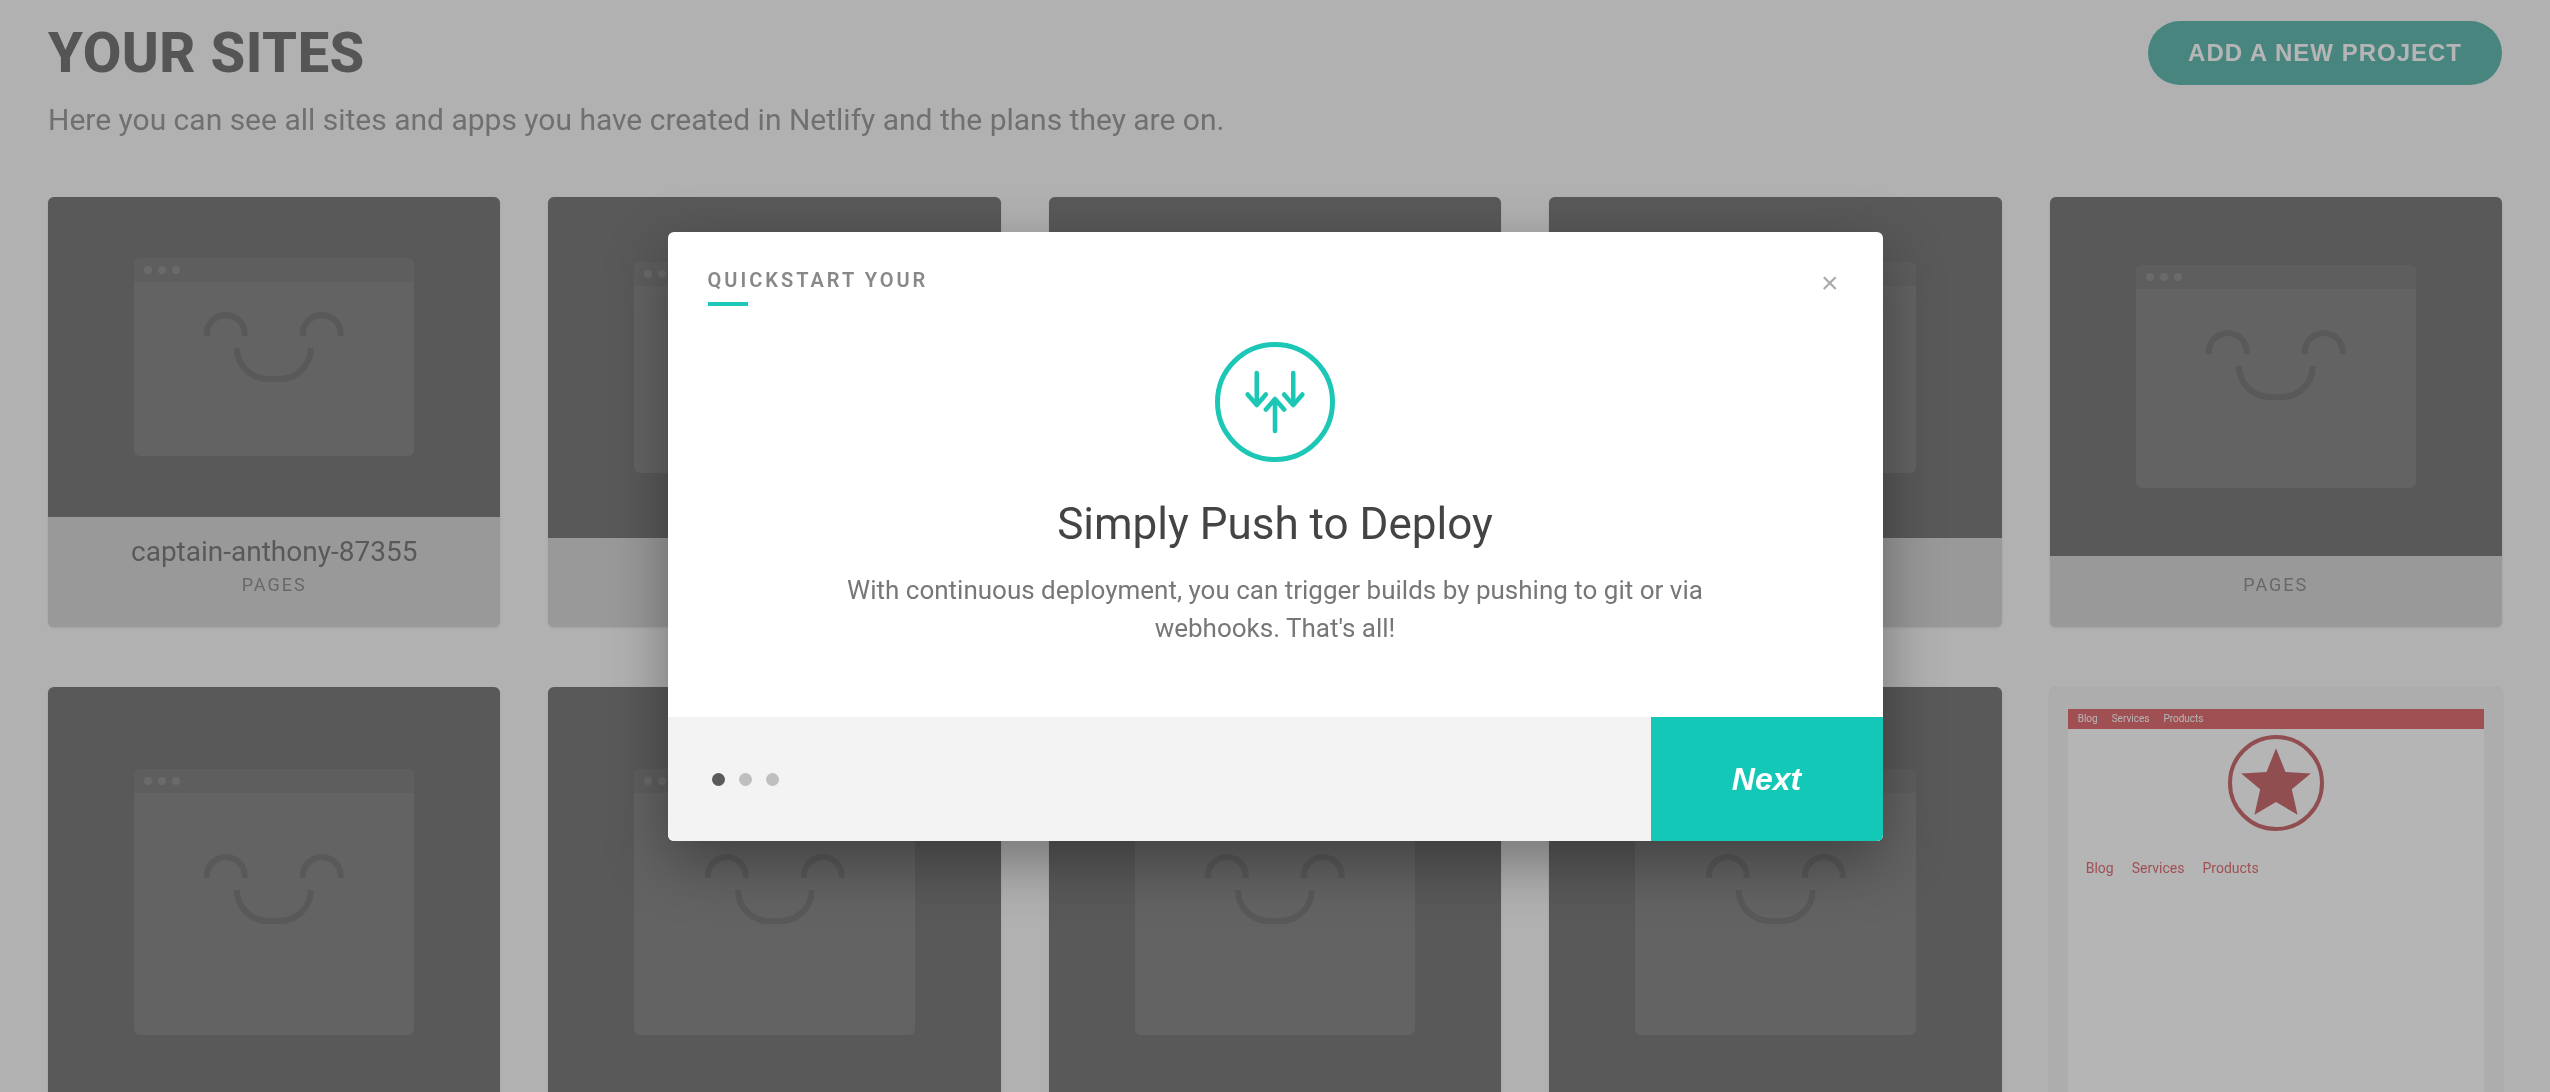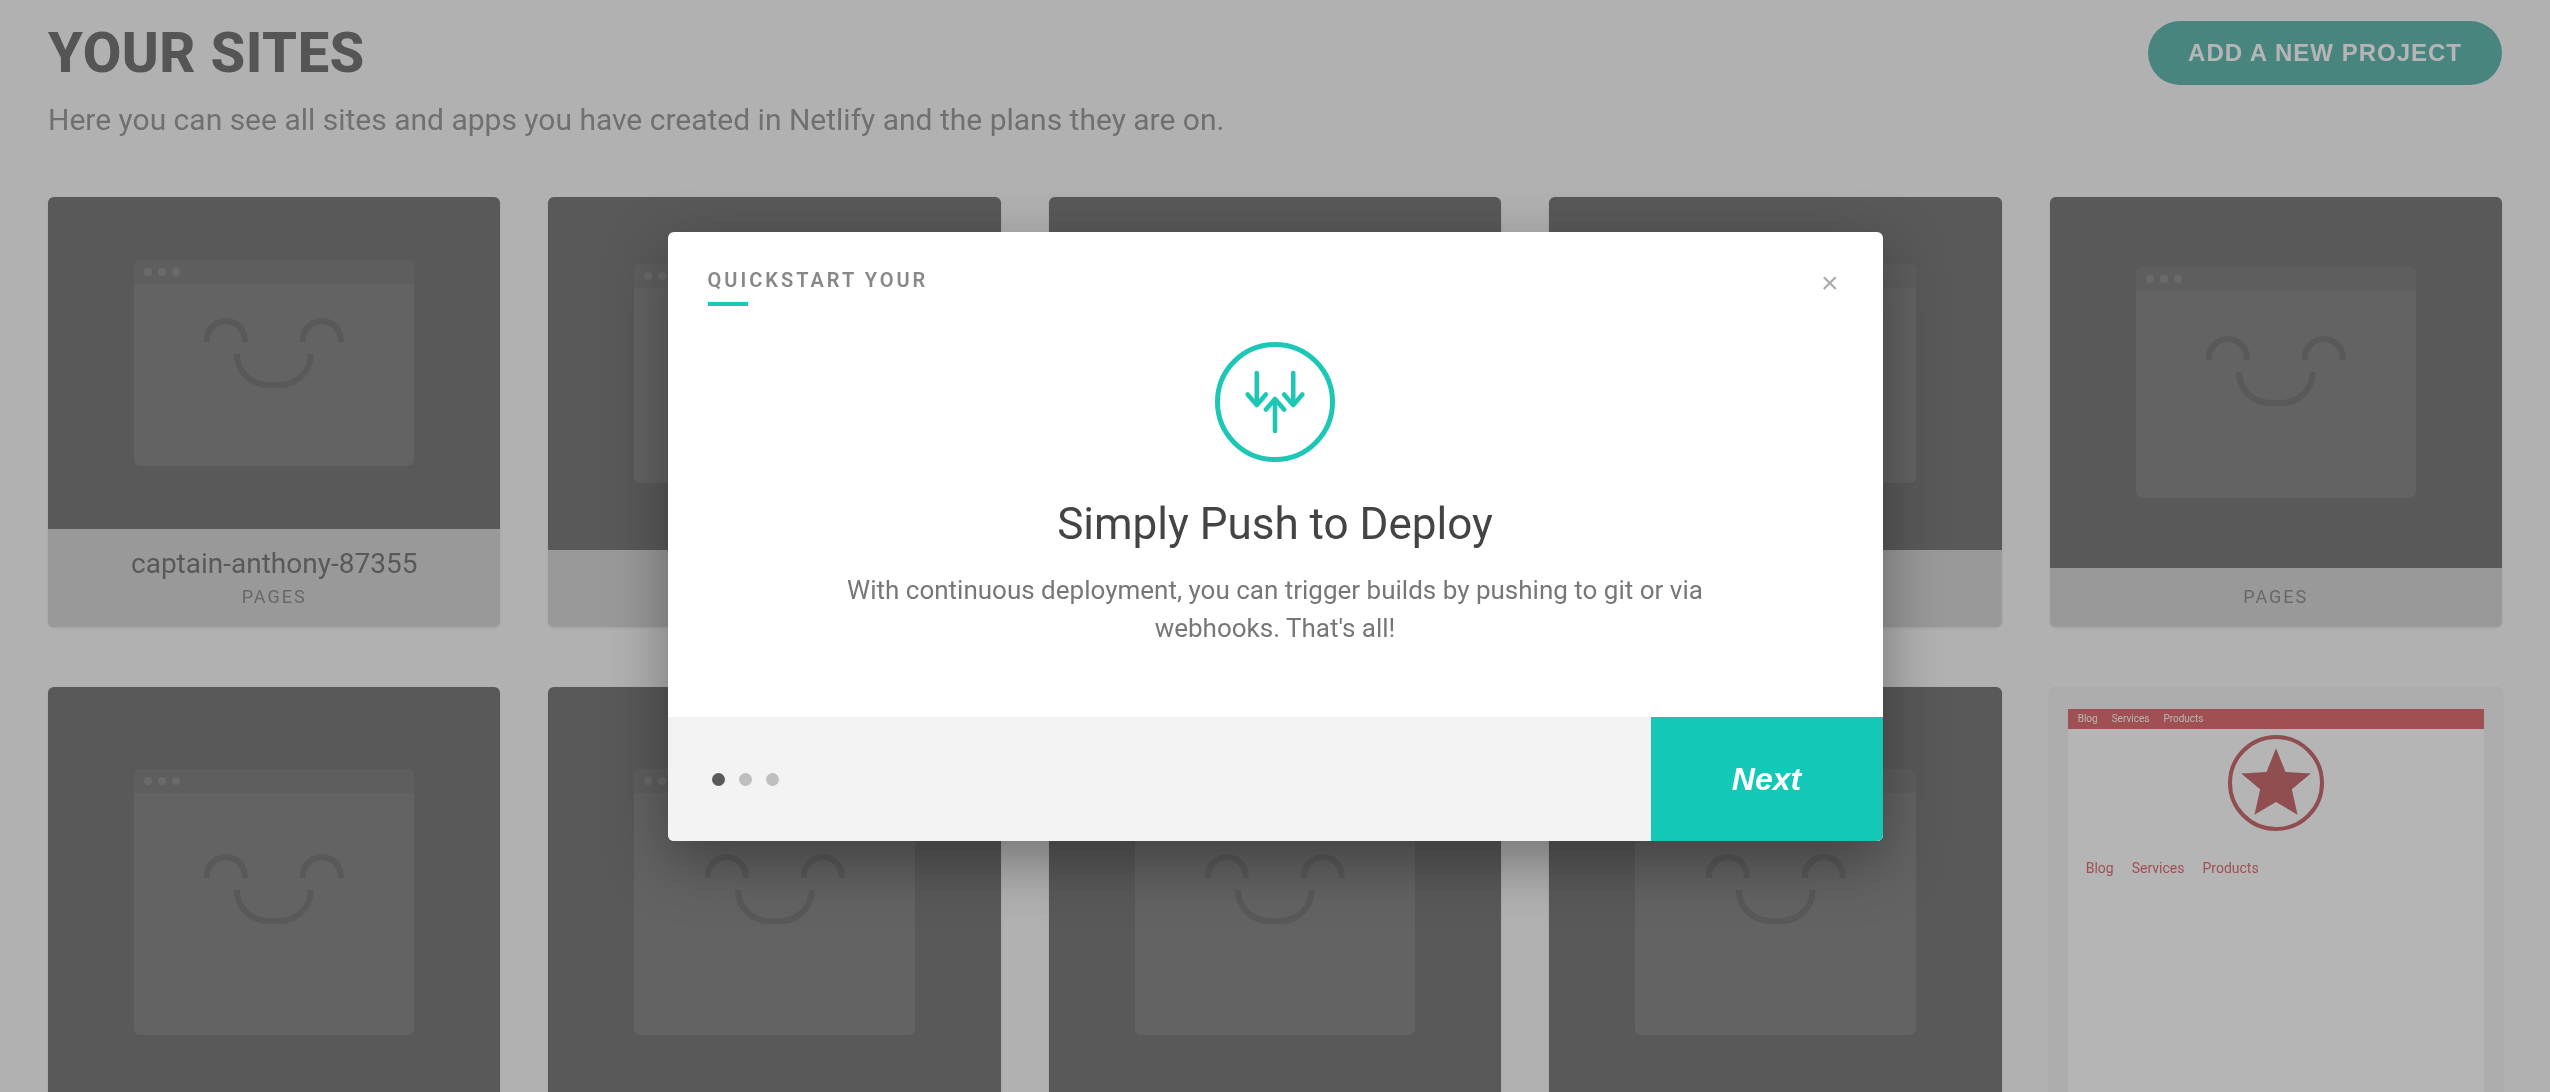--- a/index.html
+++ b/index.html
@@ -112,21 +112,21 @@
   .smile {
     width: 80px; height: 34px;
     border: 6px solid #333;
     border-top: none;
     border-radius: 0 0 60px 60px;
   }
 
   .card-meta {
     background: #c1c1c1;
     text-align: center;
-    padding: 18px 12px 20px;
+    padding: 18px 12px 32px;
   }
   .card-name {
     font-size: 28px;
     color: #333;
     margin-bottom: 6px;
     white-space: nowrap;
     overflow: hidden;
     text-overflow: ellipsis;
   }
   .card-plan {

